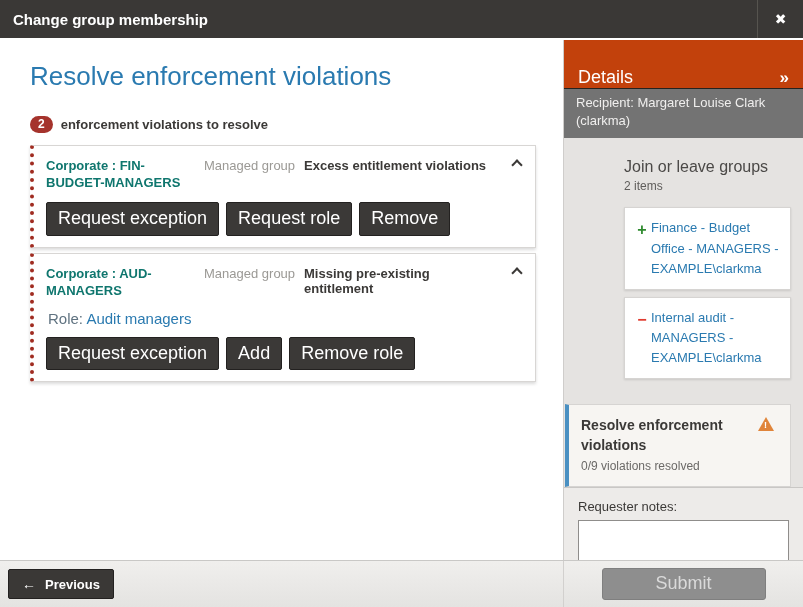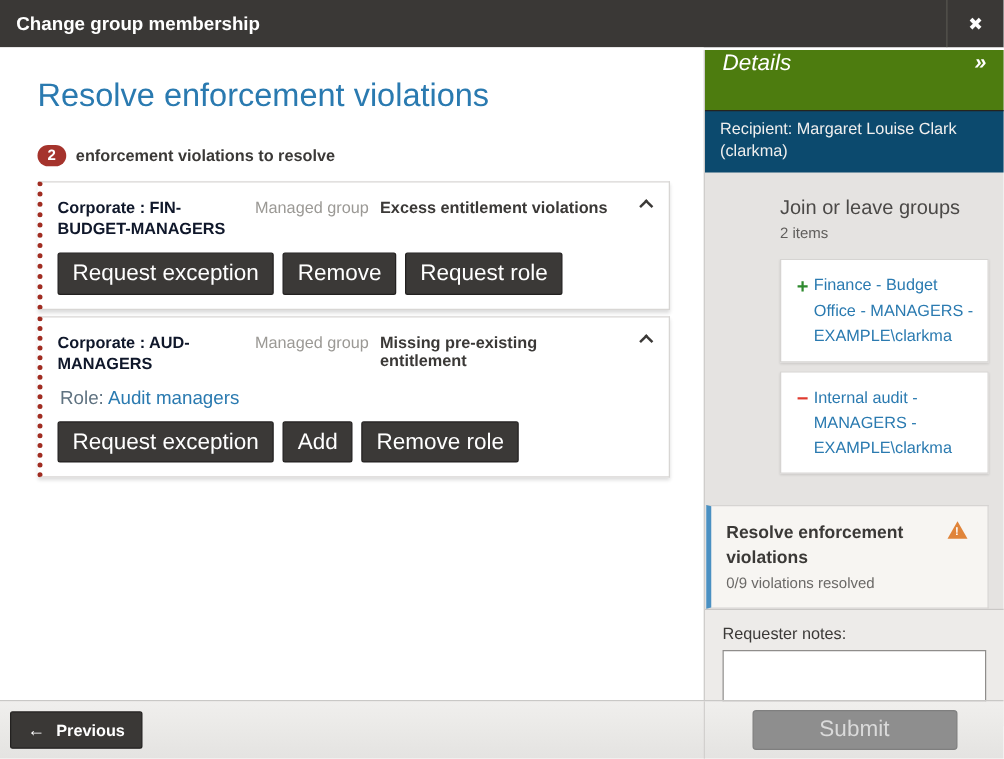--- a/index.html
+++ b/index.html
@@ -34,21 +34,21 @@
   }
   .summary-text { font-size:13px; font-weight:bold; color:#3b3937; }
 
   .violation-card {
     width:506px; background:#fff;
     border:1px solid #d8d6d4; border-left:4px dotted #a02c21;
     box-shadow:0 2px 3px rgba(0,0,0,0.14);
     padding:11px 14px 11px 12px; margin-bottom:5px;
   }
   .vc-header { display:flex; align-items:flex-start; }
-  .vc-group { width:158px; color:#0f172a; font-weight:bold; font-size:13px; line-height:1.35; padding-right:6px; }
+  .vc-group { width:158px; color:#0f766e; font-weight:bold; font-size:13px; line-height:1.35; padding-right:6px; }
   .vc-type { width:100px; color:#9b9995; font-size:13px; padding-top:1px; }
   .vc-reason { flex:1; font-weight:bold; font-size:13px; color:#3b3937; padding-top:1px; }
   .vc-chevron-wrap { width:22px; display:flex; justify-content:flex-end; padding-top:4px; cursor:pointer; }
   .chevron-up {
     width:8px; height:8px; display:inline-block;
     border-top:2px solid #3b3937; border-right:2px solid #3b3937;
     transform:rotate(-45deg);
   }
   .vc-role { margin:10px 0 1px 2px; font-size:15px; color:#5f7280; }
   .vc-role .role-link { color:#2a7ab0; cursor:pointer; }
@@ -58,27 +58,27 @@
     font-size:18px; padding:5px 11px; margin-right:7px; cursor:pointer;
     font-family:inherit; line-height:1.2;
   }
 
   
   .aside {
     width:240px; flex:none; display:flex; flex-direction:column;
     background:#e5e3e1; margin-top:2px; border-left:1px solid #cfcdcb;
   }
   .aside-header {
-    flex:none; height:48px; background:#4d7c0f; color:#fff;
-    display:flex; align-items:flex-start; justify-content:space-between; padding:0 14px;font-style:italic;
+    flex:none; height:48px; background:#c2410c; color:#fff;
+    display:flex; align-items:flex-end; justify-content:space-between; padding:0 14px;
   }
   .aside-header .aside-title { font-size:18px; }
   .collapse-btn { color:#fff; font-size:17px; font-weight:bold; cursor:pointer; }
   .aside-recipient {
-    flex:none; background:#0c4a6e; border-top:1px solid #252320;
+    flex:none; background:#737373; border-top:1px solid #252320;
     color:#f0efee; font-size:13px; line-height:1.4; padding:5px 12px 8px;
   }
   .aside-body { flex:1; display:flex; flex-direction:column; min-height:0; }
 
   .groups-section { padding:10px 12px 4px;margin-left:48px; }
   .gs-title { font-size:16px; color:#4b4947; margin:10px 0 3px; }
   .gs-count { font-size:12px; color:#5f5d5b; margin-bottom:14px; }
   .group-item {
     background:#fff; border:1px solid #d6d4d2; box-shadow:0 1px 2px rgba(0,0,0,0.12);
     padding:10px 10px 10px 8px; display:flex; margin-bottom:7px; cursor:pointer;
@@ -158,22 +158,22 @@
         <div class="vc-header">
           <span class="vc-group">Corporate : FIN-BUDGET-MANAGERS</span>
           <span class="vc-type">Managed group</span>
           <span class="vc-reason">Excess entitlement violations</span>
           <span class="vc-chevron-wrap">
             <span class="chevron-up"></span>
           </span>
         </div>
         <div class="vc-buttons">
           <button class="btn-dark">Request exception</button>
+          <button class="btn-dark">Request role</button>
           <button class="btn-dark">Remove</button>
-          <button class="btn-dark">Request role</button>
         </div>
       </div>
 
       <div class="violation-card">
         <div class="vc-header">
           <span class="vc-group">Corporate : AUD-MANAGERS</span>
           <span class="vc-type">Managed group</span>
           <span class="vc-reason">Missing pre-existing entitlement</span>
           <span class="vc-chevron-wrap">
             <span class="chevron-up"></span>

